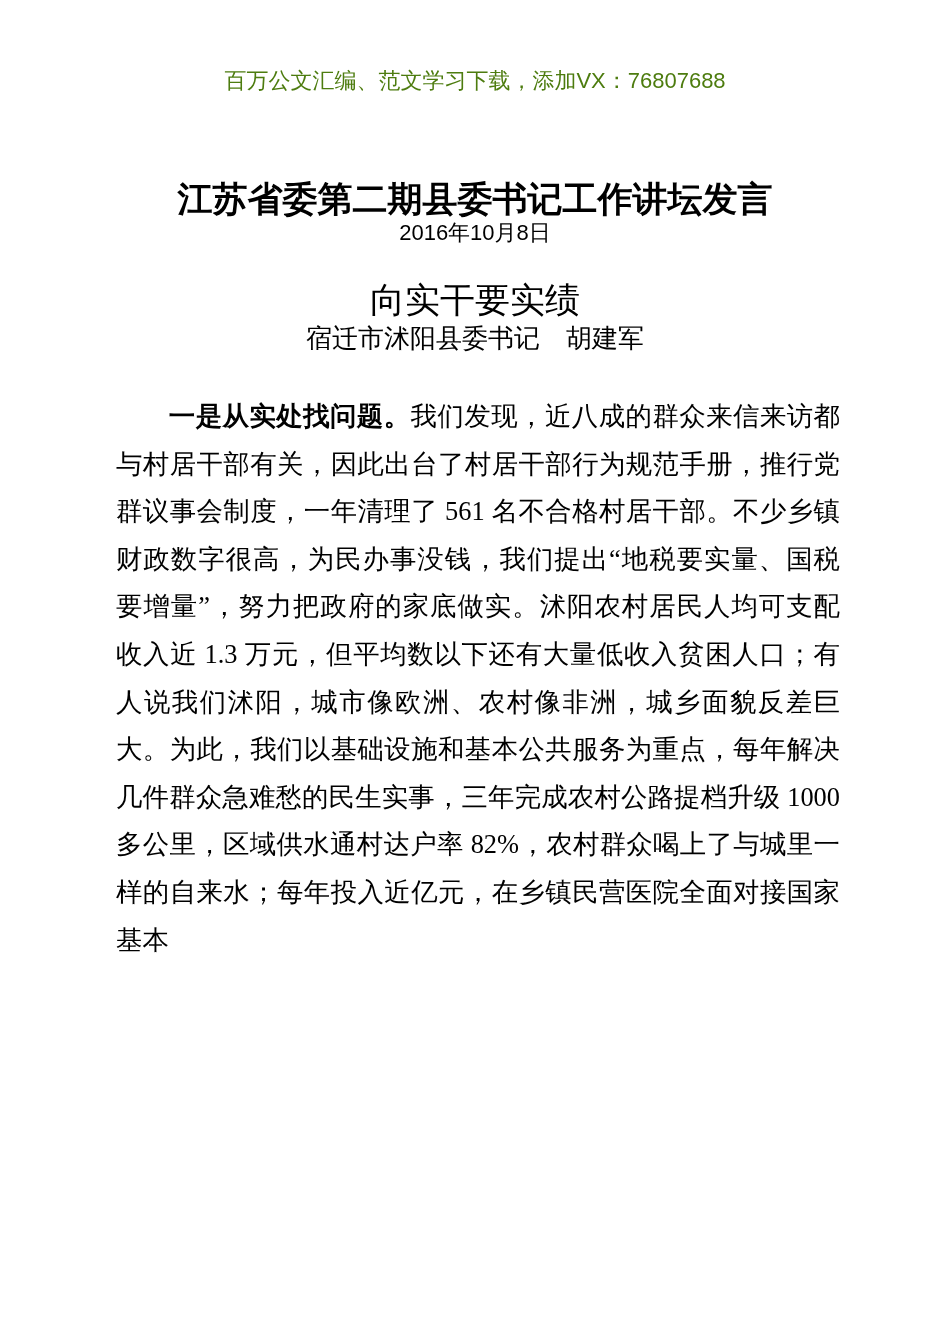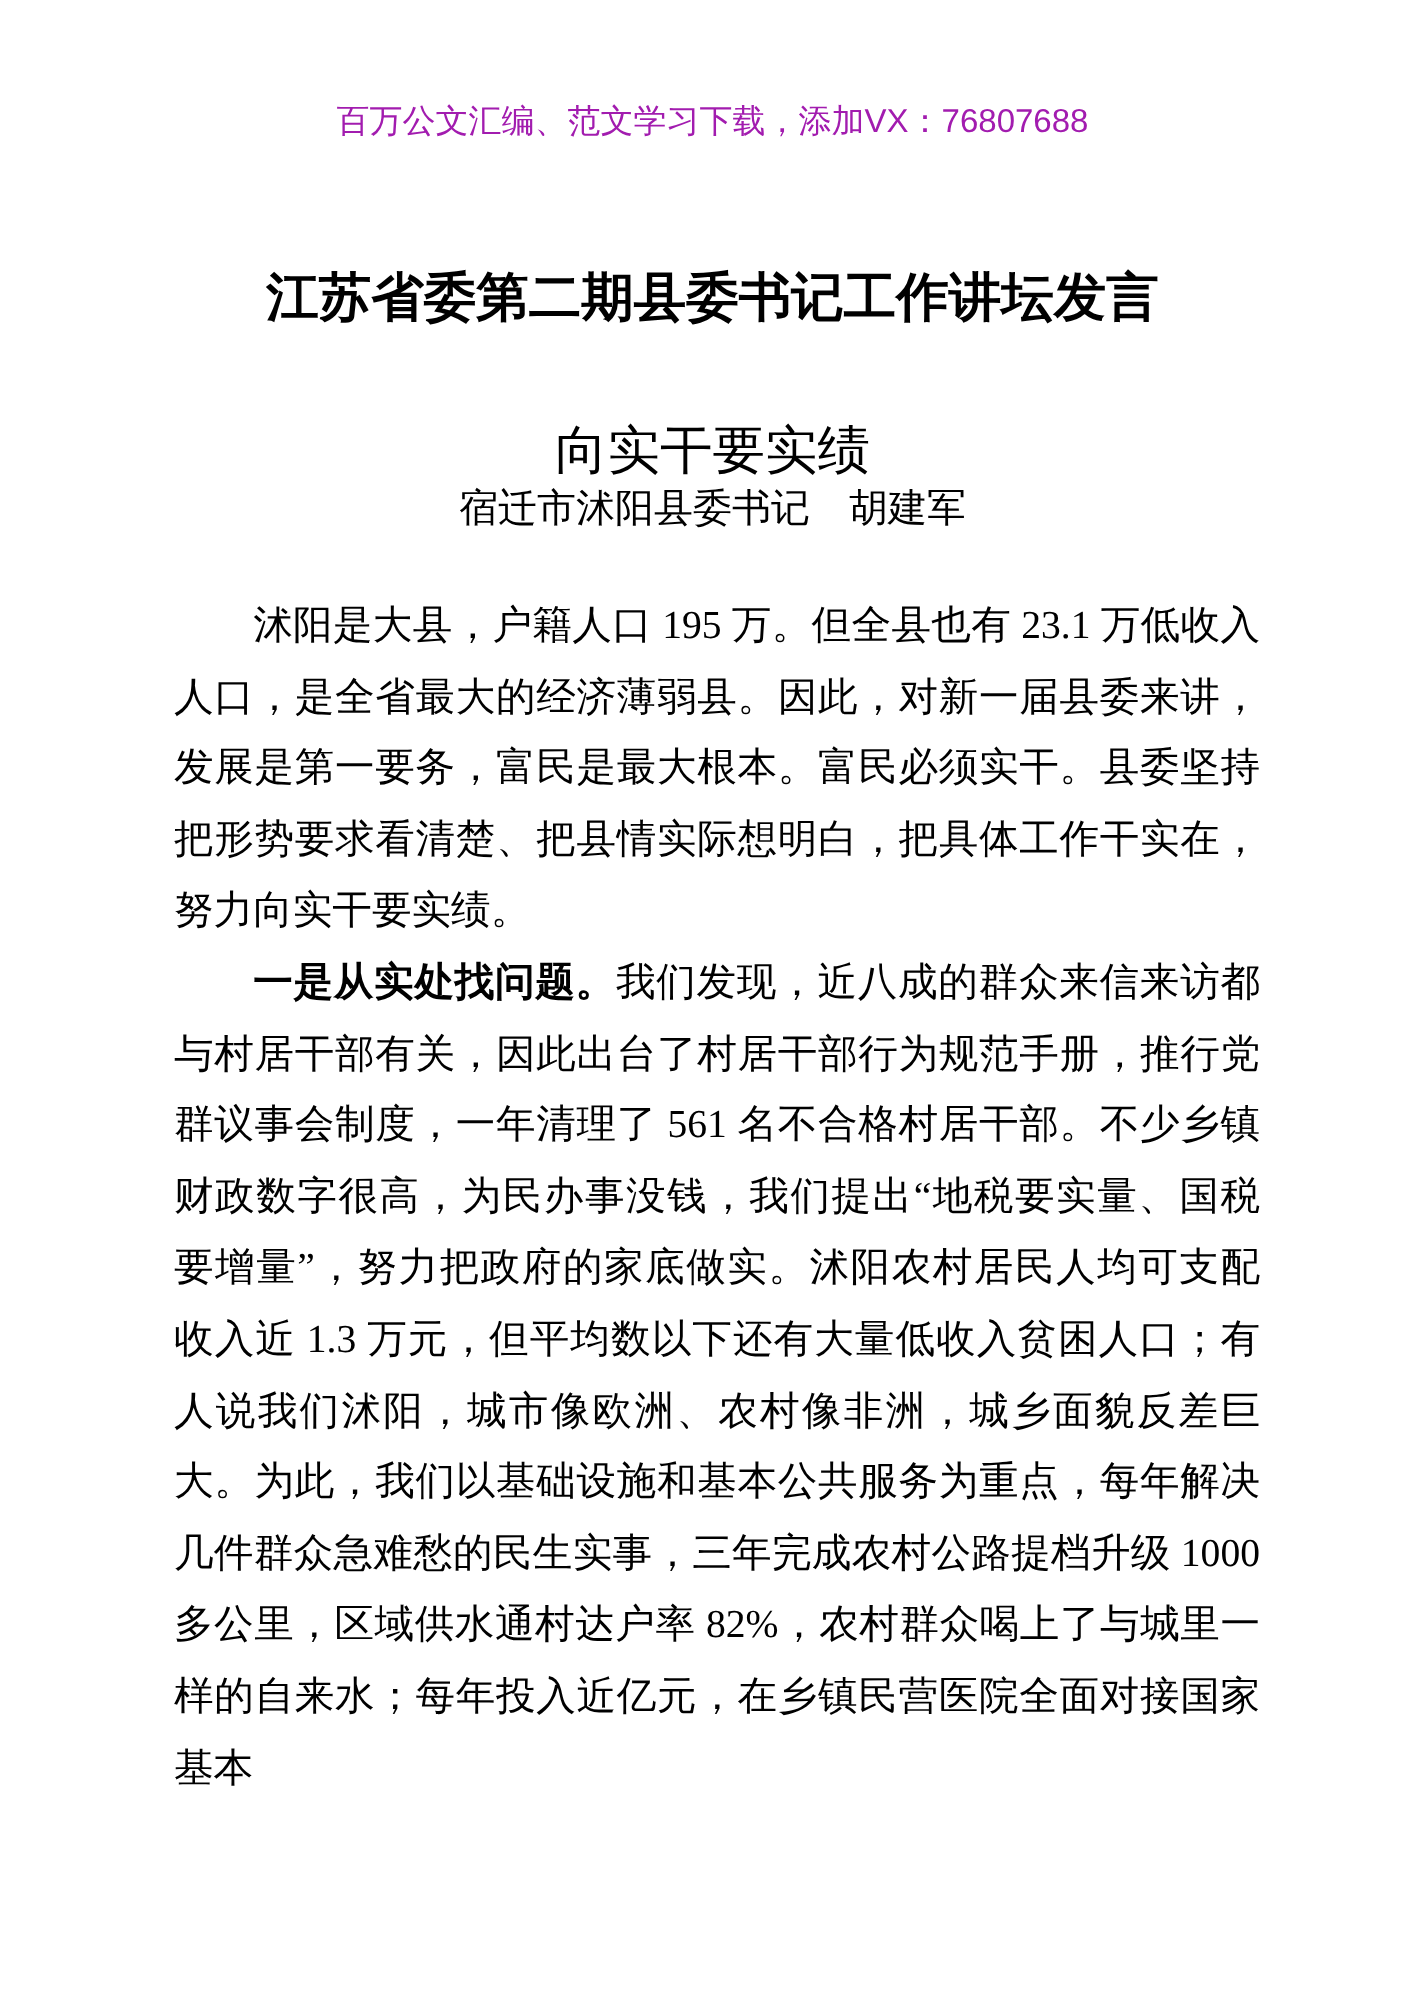--- a/index.html
+++ b/index.html
@@ -66,27 +66,27 @@
   .body-text .lead {
     font-weight: bold;
     margin-top: 12px;
   }
 </style>
 </head>
 <body>
 
 <div class="page">
 
-  <div class="centered-block notice" style="color: #a21caf;">百万公文汇编、范文学习下载，添加VX：76807688</div>
+  <div class="centered-block notice" style="color: #4d7c0f;">百万公文汇编、范文学习下载，添加VX：76807688</div>
 
   <div class="centered-block header-title">江苏省委第二期县委书记工作讲坛发言</div>
 
+  <div class="centered-block header-date">2016年10月8日</div>
 
   <div class="centered-block doc-byline">宿迁市沭阳县委书记　胡建军</div>
 
   <div class="centered-block doc-title">向实干要实绩</div>
 
   <div class="body-text">
-    <p><span class="lead"></span><span>沭阳是大县，户籍人口 195 万。但全县也有 23.1 万低收入人口，是全省最大的经济薄弱县。因此，对新一届县委来讲，发展是第一要务，富民是最大根本。富民必须实干。县委坚持把形势要求看清楚、把县情实际想明白，把具体工作干实在，努力向实干要实绩。</span></p>
     <p><span class="lead">一是从实处找问题。</span><span>我们发现，近八成的群众来信来访都与村居干部有关，因此出台了村居干部行为规范手册，推行党群议事会制度，一年清理了 561 名不合格村居干部。不少乡镇财政数字很高，为民办事没钱，我们提出“地税要实量、国税要增量”，努力把政府的家底做实。沭阳农村居民人均可支配收入近 1.3 万元，但平均数以下还有大量低收入贫困人口；有人说我们沭阳，城市像欧洲、农村像非洲，城乡面貌反差巨大。为此，我们以基础设施和基本公共服务为重点，每年解决几件群众急难愁的民生实事，三年完成农村公路提档升级 1000 多公里，区域供水通村达户率 82%，农村群众喝上了与城里一样的自来水；每年投入近亿元，在乡镇民营医院全面对接国家基本</span></p>
   </div>
 
 </div>
 
 </body></html>

